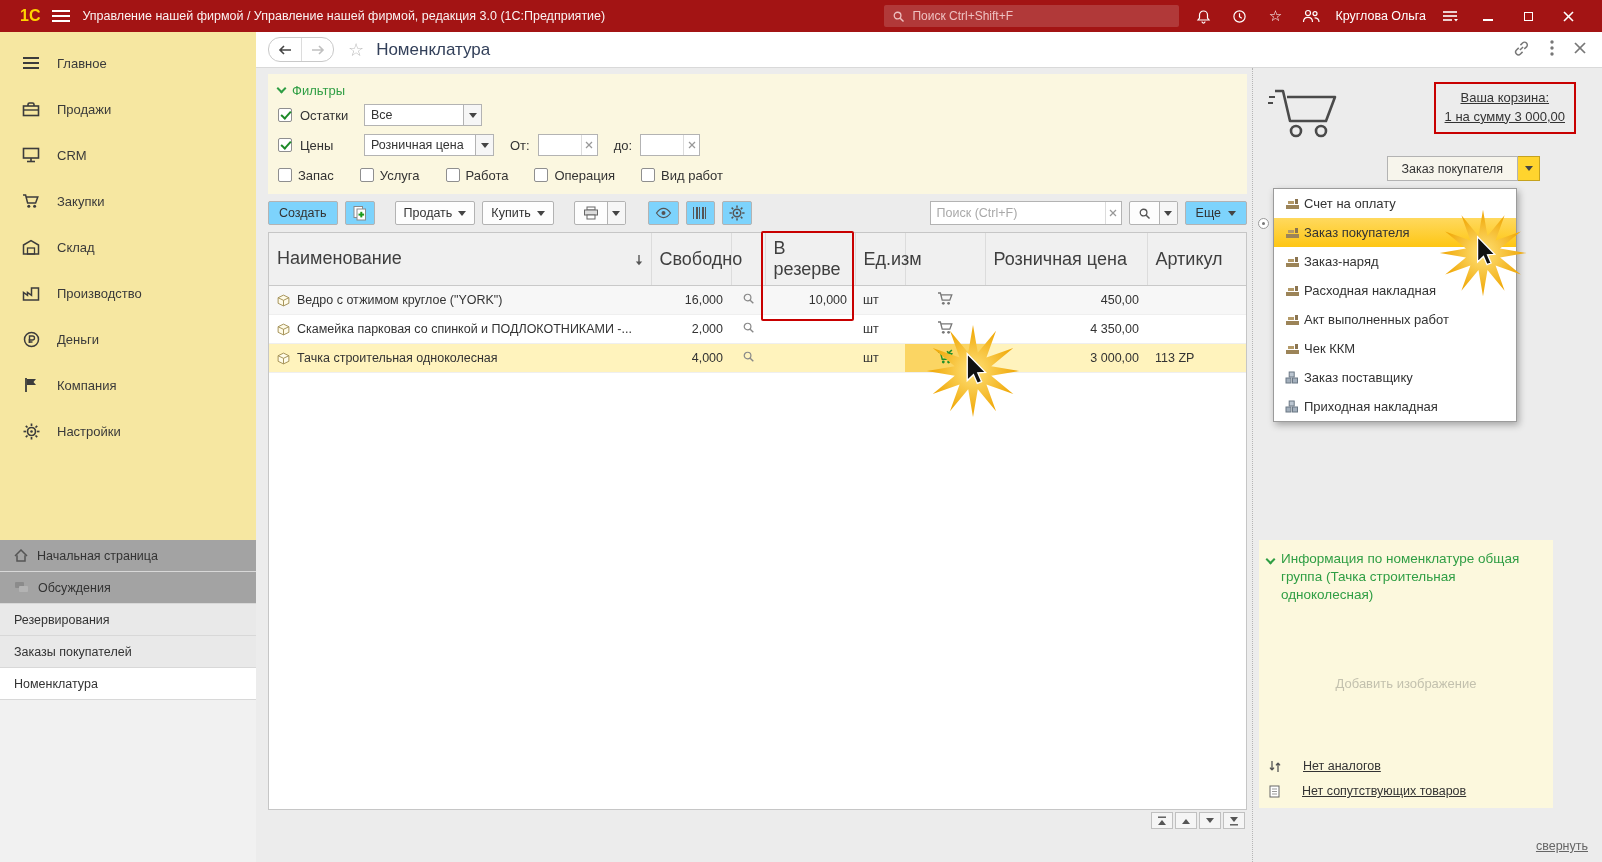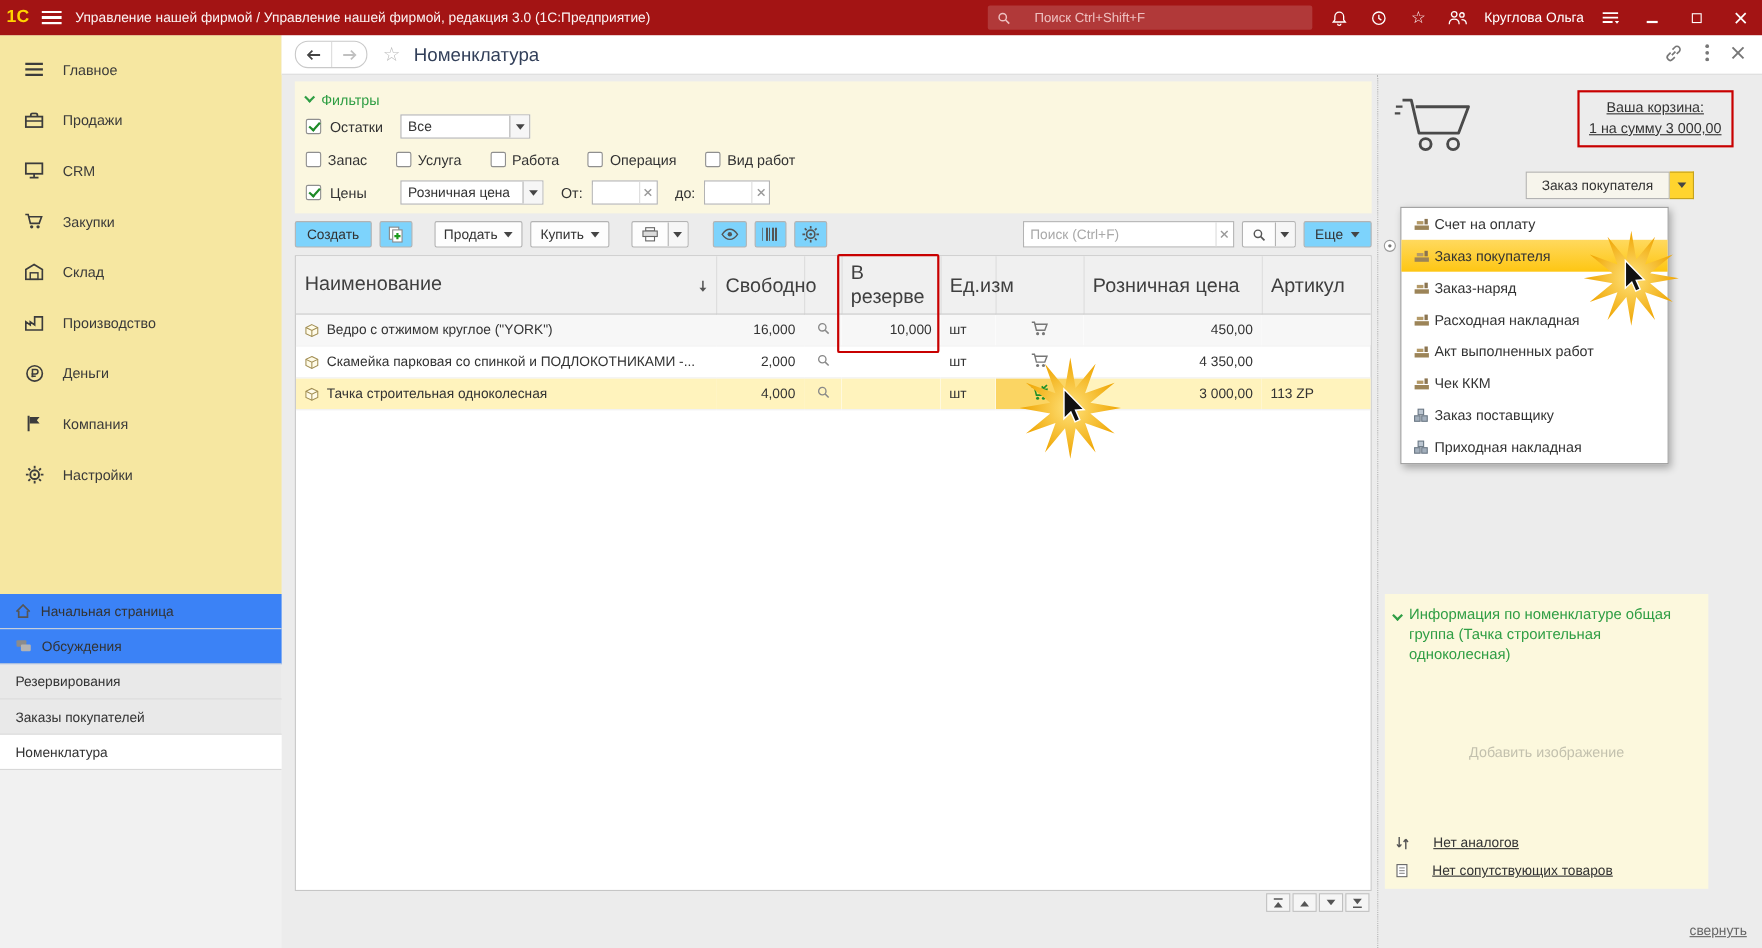--- a/index.html
+++ b/index.html
@@ -2,41 +2,41 @@
 <html><head>
 <meta charset="utf-8">
 <style>
   * { margin:0; padding:0; box-sizing:border-box; }
   html,body { width:1602px; height:862px; }
   body { position:relative; overflow:hidden; background:#ececec;
          font-family:"Liberation Sans","DejaVu Sans",sans-serif; font-size:13px; color:#333; }
 
   
   .titlebar { position:absolute; left:0; top:0; width:1602px; height:32px; background:#a31414;
-              display:flex; align-items:center; padding:0 6px; gap:12px; z-index:30; }
+              display:flex; align-items:center; padding:0 20px; gap:12px; z-index:30; }
   .logo { color:#ffd400; font-weight:bold; font-size:16px; }
   .burger { width:18px; height:12px;
             background:linear-gradient(#fff 0 2px,transparent 2px 5px,#fff 5px 7px,transparent 7px 10px,#fff 10px 12px); }
   .tb-title { color:#fff; font-size:12.5px; opacity:.95; white-space:nowrap; }
   .tb-spacer { flex:1; }
   .tb-search { width:295px; height:22px; background:rgba(255,255,255,.16); border-radius:2px;
-               display:flex; align-items:center; padding:0 8px; gap:21px; color:#eec0c0; font-size:12px; }
+               display:flex; align-items:center; padding:0 8px; gap:7px; color:#eec0c0; font-size:12px; }
   .tb-ic { width:24px; height:24px; display:flex; align-items:center; justify-content:center; }
   .tb-user { color:#fff; font-size:12.5px; white-space:nowrap; }
   .win-btn { width:28px; height:24px; display:flex; align-items:center; justify-content:center; }
 
   
   .sidebar { position:absolute; left:0; top:32px; width:256px; height:830px; background:#f1f1f1; }
   .sb-main { background:#f6e7a1; height:508px; padding-top:8px; }
   .sb-item { height:46px; display:flex; align-items:center; gap:15px; padding-left:20px;
              font-size:13px; color:#3a3a3a; cursor:default; }
   .sb-item .ic { width:22px; display:flex; justify-content:center; }
   .sb-bottom .b-item { height:32px; display:flex; align-items:center; gap:9px; padding-left:14px;
              font-size:12.5px; color:#333; background:#e9e9e9; border-bottom:1px solid #d8d8d8; }
-  .sb-bottom .b-item.darker { background:#3b82f6; }
+  .sb-bottom .b-item.darker { background:#a3a3a3; }
   .sb-bottom .b-item.active { background:#ffffff; }
 
   
   .content-header { position:absolute; left:256px; top:32px; width:1346px; height:36px; background:#fff;
                     border-bottom:1px solid #d9d9d9; display:flex; align-items:center; padding:0 16px 0 12px; }
   .nav-pair { display:flex; border:1px solid #c9c9c9; border-radius:12px; overflow:hidden; background:#fff; }
   .nav-pair .nb { width:32px; height:23px; display:flex; align-items:center; justify-content:center; }
   .nav-pair .nb + .nb { border-left:1px solid #dcdcdc; }
   .hdr-star { margin-left:14px; font-size:18px; color:#bbb; }
   .page-title { margin-left:12px; font-size:17px; color:#33405a; }
@@ -371,42 +371,20 @@
       <span class="chk on"></span>
       <span style="width:56px;">Остатки</span>
       <span class="combo" style="width:118px;">
         <span class="val" style="flex:1;">Все</span>
         <span class="dd">
             <span class="tri"></span>
           </span>
       </span>
     </div>
     <div class="f-row">
-      <span class="cb-group">
-        <span class="chk"></span>
-        <span>Запас</span>
-      </span>
-      <span class="cb-group">
-        <span class="chk"></span>
-        <span>Услуга</span>
-      </span>
-      <span class="cb-group">
-        <span class="chk"></span>
-        <span>Работа</span>
-      </span>
-      <span class="cb-group">
-        <span class="chk"></span>
-        <span>Операция</span>
-      </span>
-      <span class="cb-group">
-        <span class="chk"></span>
-        <span>Вид работ</span>
-      </span>
-    </div>
-    <div class="f-row">
       <span class="chk on"></span>
       <span style="width:56px;">Цены</span>
       <span class="combo" style="width:130px;">
         <span class="val" style="flex:1;">Розничная цена</span>
         <span class="dd">
             <span class="tri"></span>
           </span>
       </span>
       <span style="margin-left:8px;">От:</span>
       <span class="f-input">
@@ -424,20 +402,42 @@
       <span class="f-input">
         <input style="">
         <span class="clr">
             <svg width="8" height="8" viewBox="0 0 8 8">
               <g stroke="#999" stroke-width="1.3">
                 <line x1="1" y1="1" x2="7" y2="7"></line>
                 <line x1="7" y1="1" x2="1" y2="7"></line>
               </g>
             </svg>
           </span>
+      </span>
+    </div>
+    <div class="f-row">
+      <span class="cb-group">
+        <span class="chk"></span>
+        <span>Запас</span>
+      </span>
+      <span class="cb-group">
+        <span class="chk"></span>
+        <span>Услуга</span>
+      </span>
+      <span class="cb-group">
+        <span class="chk"></span>
+        <span>Работа</span>
+      </span>
+      <span class="cb-group">
+        <span class="chk"></span>
+        <span>Операция</span>
+      </span>
+      <span class="cb-group">
+        <span class="chk"></span>
+        <span>Вид работ</span>
       </span>
     </div>
   </div>
 
   <div class="toolbar">
     <span class="btn">
         <span>Создать</span>
       </span>
     <span class="btn icon-only">
       <svg width="16" height="16" viewBox="0 0 16 16">

